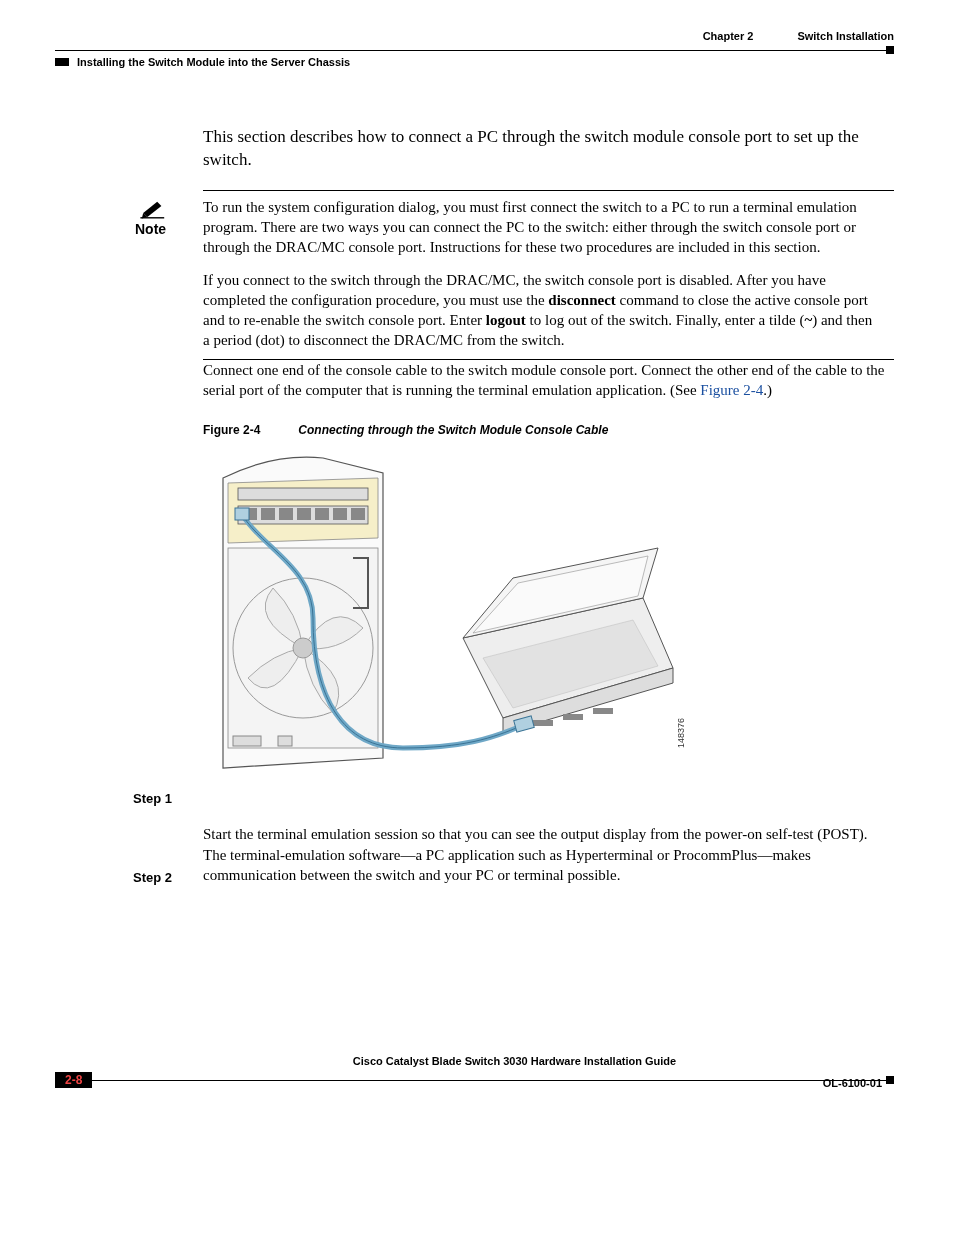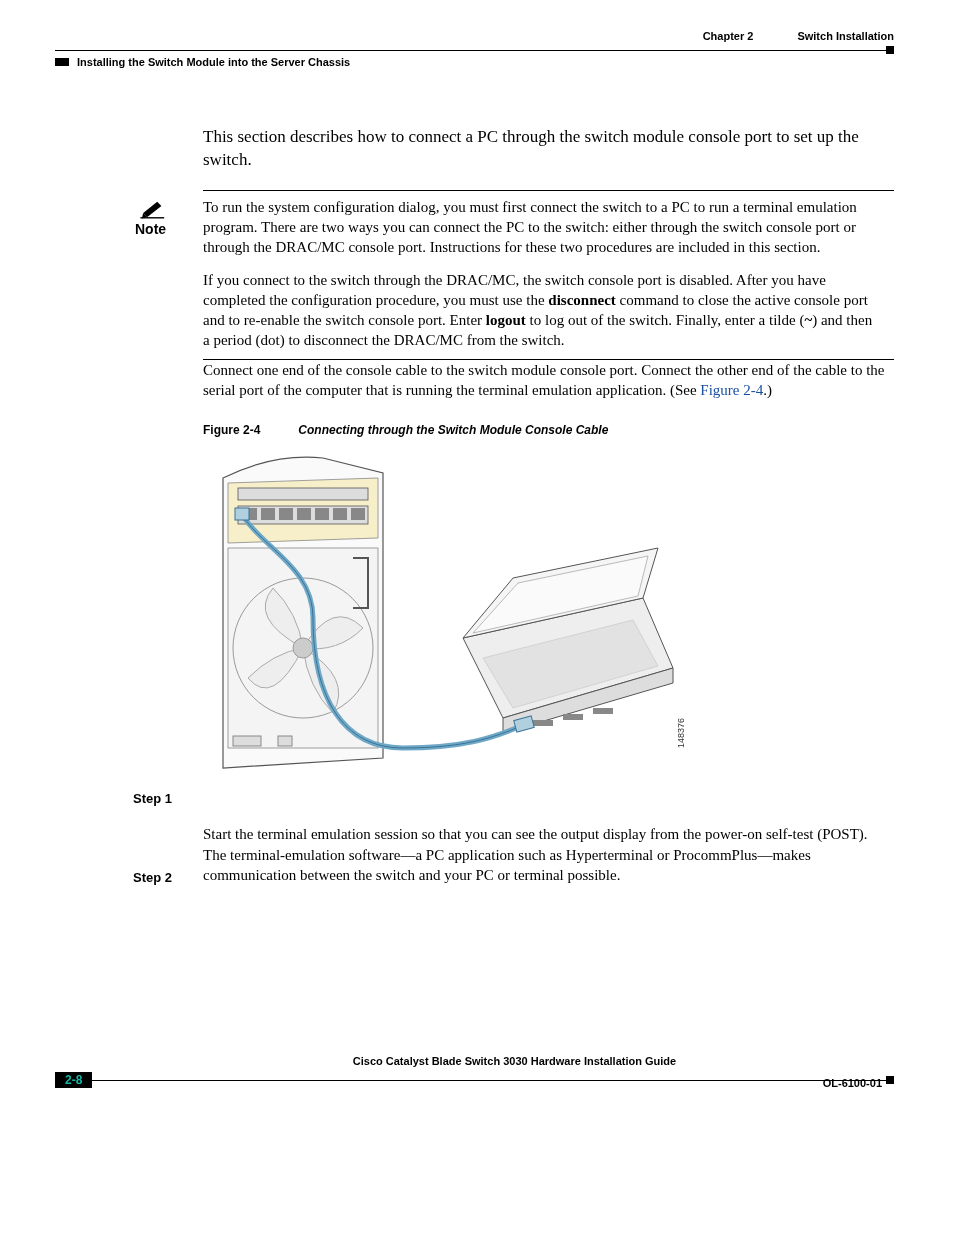--- a/index.html
+++ b/index.html
@@ -180,21 +180,21 @@
     padding-left: 80px;
   }
   .footer-line-row {
     position: relative;
     display: flex;
     align-items: center;
     height: 20px;
   }
   .footer-pagenum {
     background: #000;
-    color: #14b8a6;
+    color: #ef4444;
     font-family: Arial, Helvetica, sans-serif;
     font-weight: bold;
     font-size: 12px;
     padding: 1px 10px;
   }
   .footer-line {
     flex: 1;
     height: 1px;
     background: #000;
     margin-left: 0;

